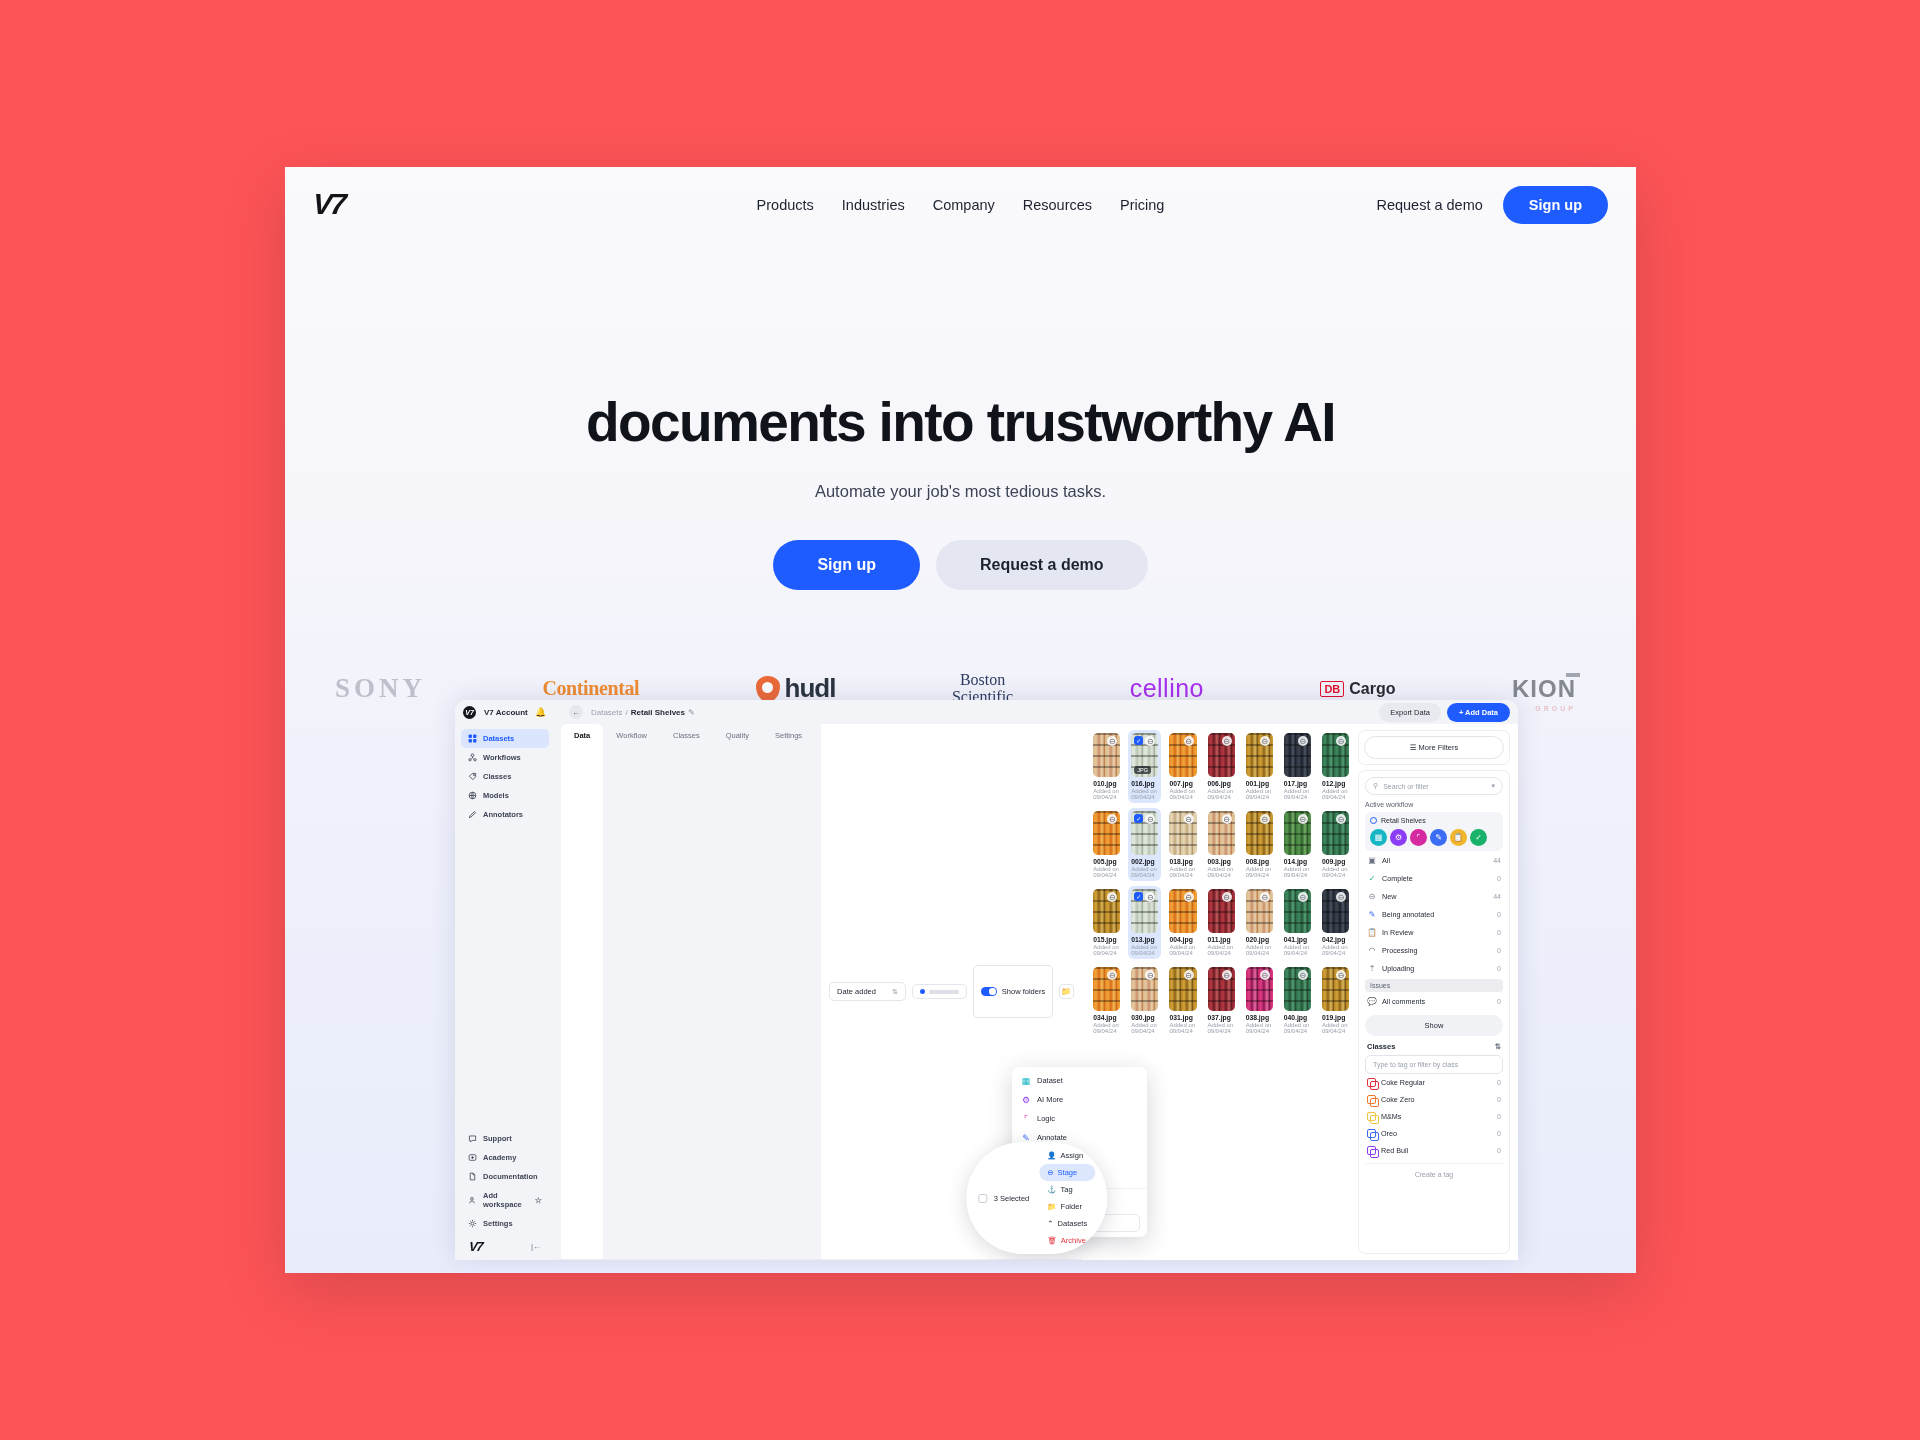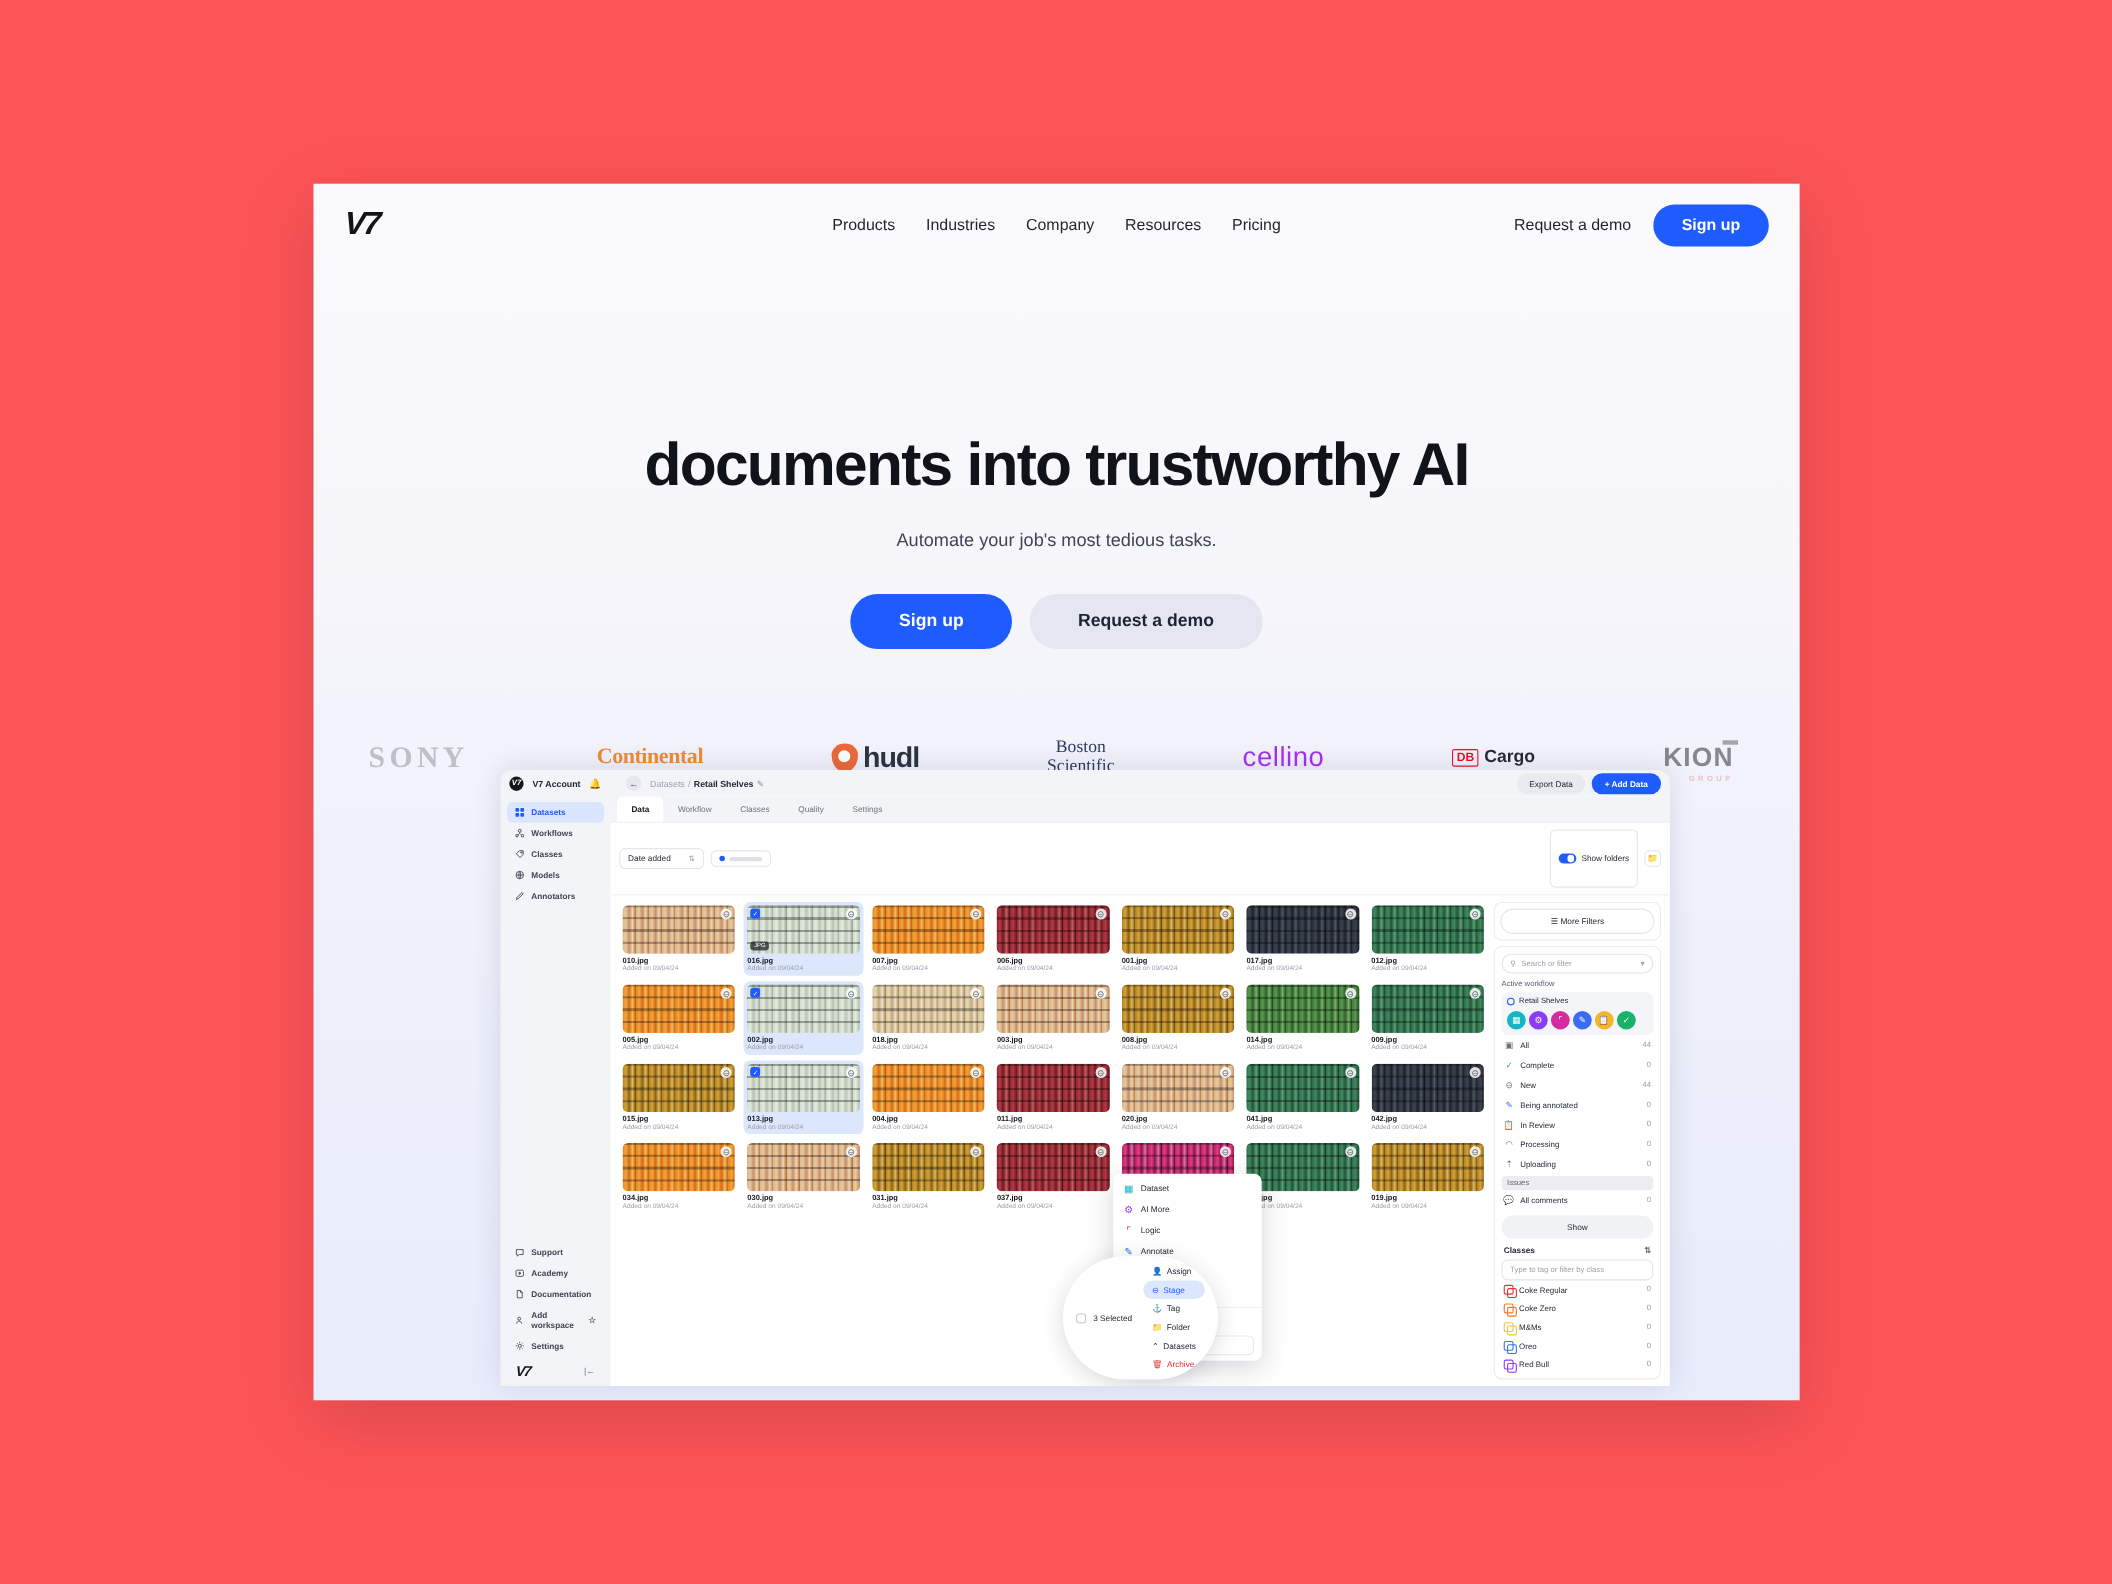--- a/index.html
+++ b/index.html
@@ -217,21 +217,21 @@
     letter-spacing: -1.4px; color: #14161c; transform: skewX(-4deg);
   }
   .collapse { font-size: 8px; color: #6b7280; }
 
   
   #app-main {
     flex: 1;
     background: #fff;
     border-radius: 8px 0 0 0;
     display: flex;
-    flex-direction: column;
+    flex-direction: row;
     overflow: hidden;
     position: relative;
   }
   #app-tabs {
     display: flex; gap: 0; padding: 0 6px;
     border-bottom: 1px solid #eceef2; background: #f3f4f7;
   }
   .app-tab {
     font-size: 7.5px; padding: 7px 13px; color: #6b7280; cursor: pointer;
     border-radius: 6px 6px 0 0;

